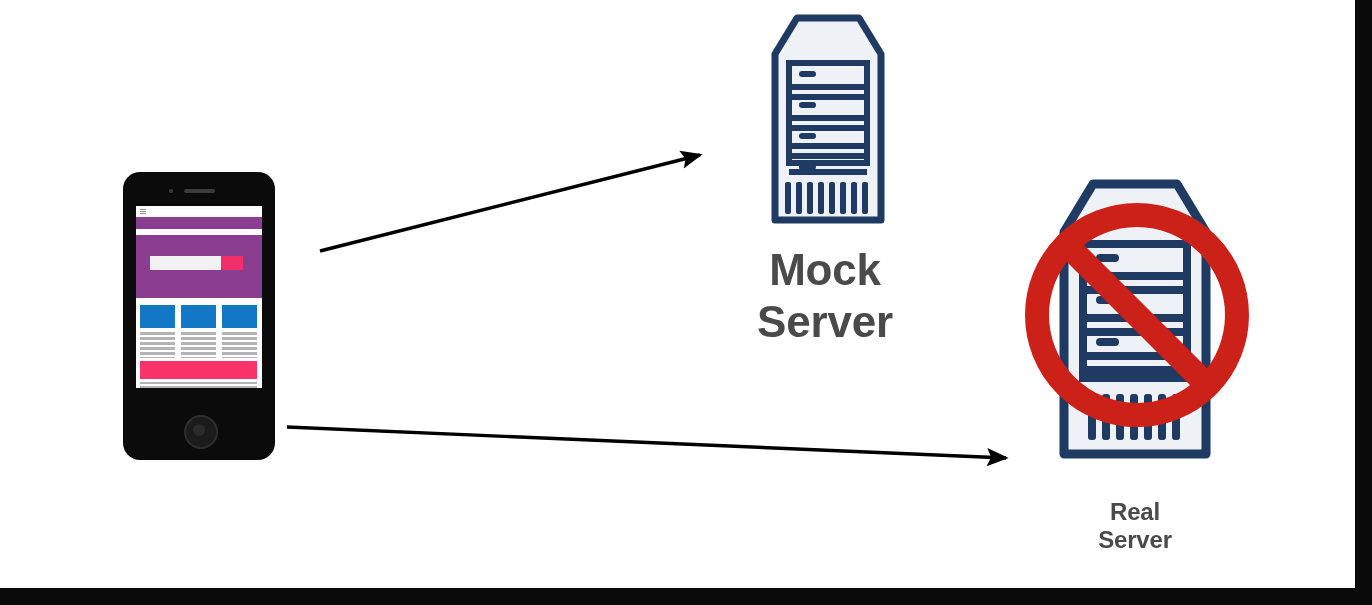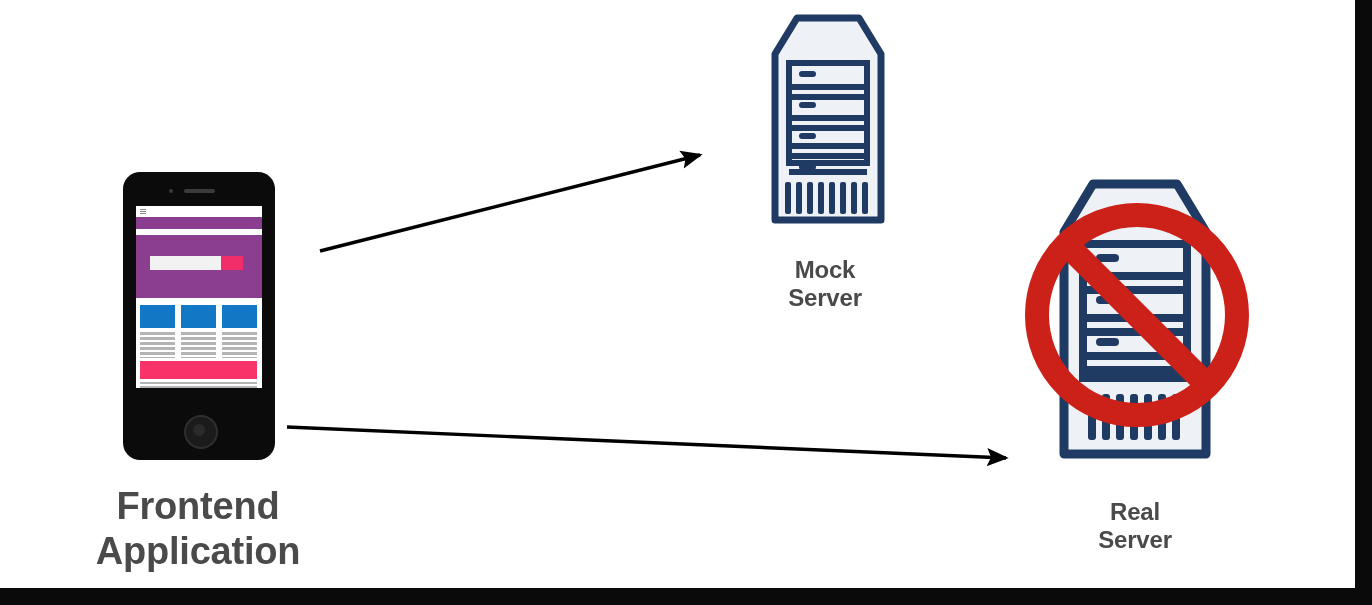--- a/index.html
+++ b/index.html
@@ -49,23 +49,23 @@
     user-select: none;
   }
   #label-frontend {
     left: 38px;
     top: 484px;
     width: 320px;
     font-size: 38px;
   }
   #label-mock {
     left: 700px;
-    top: 256px;
+    top: 244px;
     width: 250px;
-    font-size: 24px;
+    font-size: 44px;
   }
   #label-real {
     left: 1010px;
     top: 498px;
     width: 250px;
     font-size: 24px;
   }
 
   
   #phone {
@@ -257,22 +257,20 @@
       <div class="scr-lines" id="scr-lines2"></div>
       <div class="scr-lines" id="scr-lines3"></div>
 
       <div id="scr-banner"></div>
       <div id="scr-footlines"></div>
     </div>
 
     <div id="phone-home"></div>
   </div>
 
-  <div class="node-label" id="label-frontend">Frontend
-Application</div>
 
   <div class="server" id="server-mock">
     <svg width="124" height="214" viewBox="0 0 124 214">
 
       <path d="M9 42 L31 6 L93 6 L115 42 L115 208 L9 208 Z" fill="#eef2f7" stroke="#1f3a63" stroke-width="7" stroke-linejoin="round"></path>
 
       <rect x="23" y="51" width="78" height="100" fill="#eef2f7" stroke="#1f3a63" stroke-width="6"></rect>
 
       <rect x="23" y="72" width="78" height="6" fill="#1f3a63"></rect>
       <rect x="23" y="82" width="78" height="6" fill="#1f3a63"></rect>

